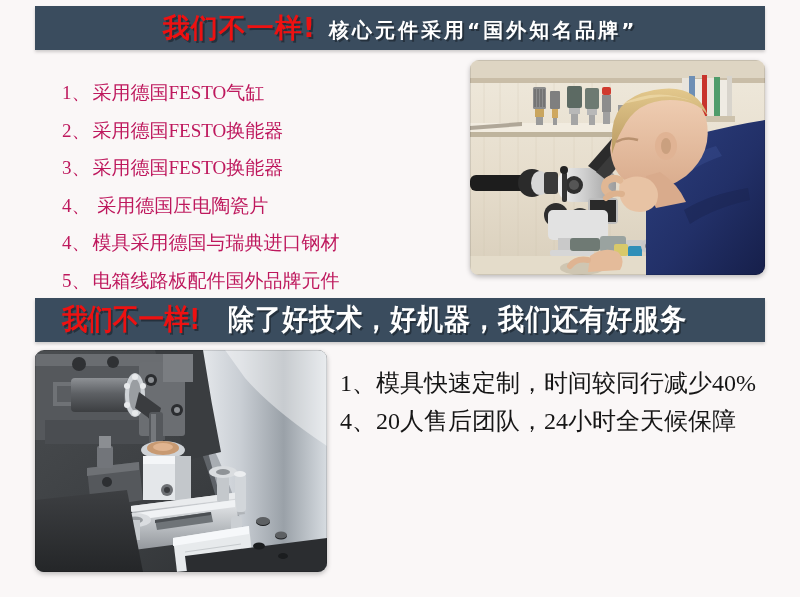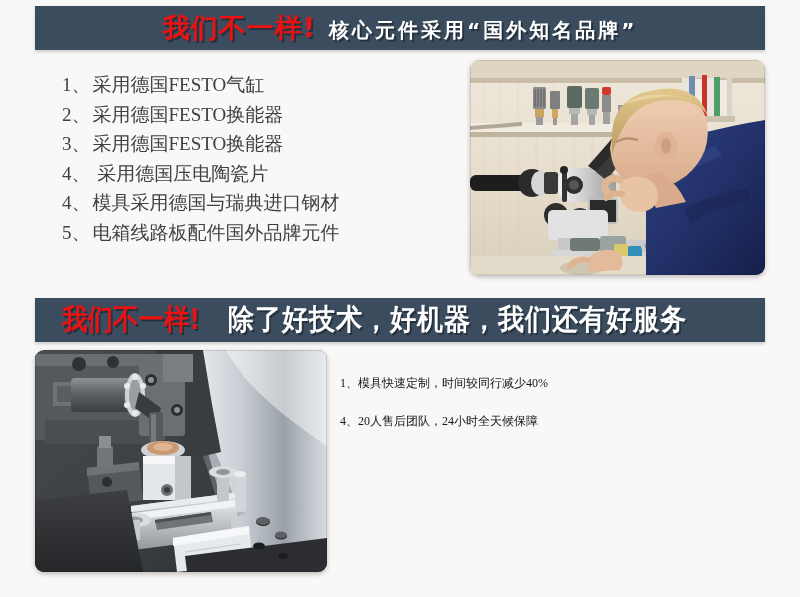--- a/index.html
+++ b/index.html
@@ -86,23 +86,24 @@
   
   .sec1-list {
     position: absolute;
     left: 62px;
     top: 70px;
     width: 400px;
   }
   .sec1-list .li {
     font-family: "Liberation Serif", "DejaVu Serif", serif;
     font-size: 19px;
-    color: #404040;
+    color: #be185d;
     line-height: 29.5px;
     white-space: nowrap;
+    margin-top: 8px;
   }
   .sec1-list .num {
     letter-spacing: 0px;
     margin-right: 2px;
   }
 
   .photo {
     position: absolute;
     border-radius: 9px;
     overflow: hidden;
@@ -124,21 +125,21 @@
 
   
   .sec2-list {
     position: absolute;
     left: 340px;
     top: 364px;
     width: 450px;
   }
   .sec2-list .li {
     font-family: "Liberation Serif", "DejaVu Serif", serif;
-    font-size: 12px;
+    font-size: 24px;
     color: #161616;
     line-height: 38px;
     white-space: nowrap;
   }
 </style>
 </head>
 <body>
 
 <div class="page">
 

